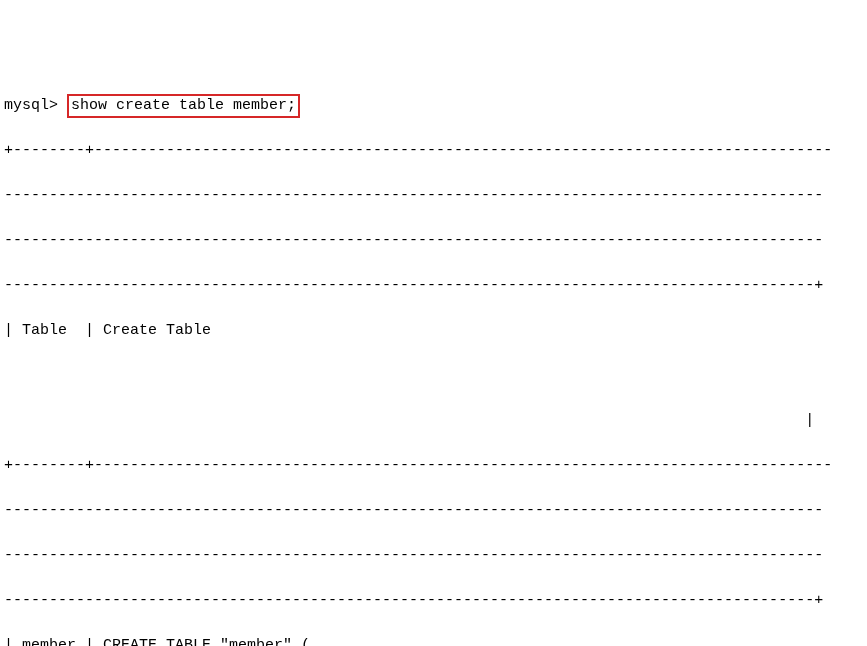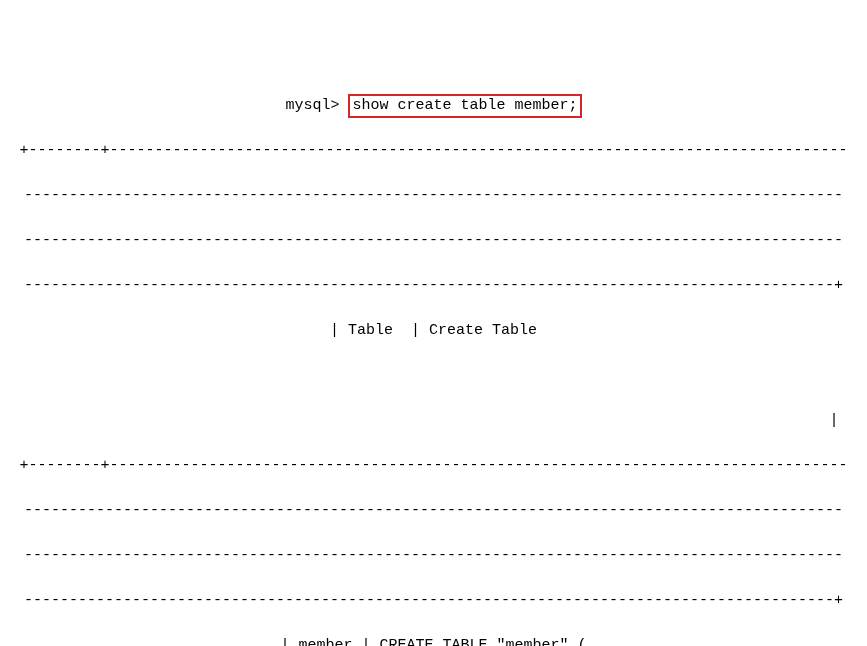--- a/index.html
+++ b/index.html
@@ -6,21 +6,21 @@
       margin: 0;
       padding: 4px;
       font-family: "Consolas", "Courier New", monospace;
       font-size: 15px;
       line-height: 1.5;
       color: #000;
       background: #fff;
       white-space: pre;
       overflow-x: hidden;
     }
-    .line { display: block; text-align: center; }
+    .line { display: block; }
     .hlbox {
       border: 2px solid #d62728;
       padding: 0 2px;
       display: inline-block;
       line-height: 1.3;
     }
   </style>
 </head>
 <body>
 

